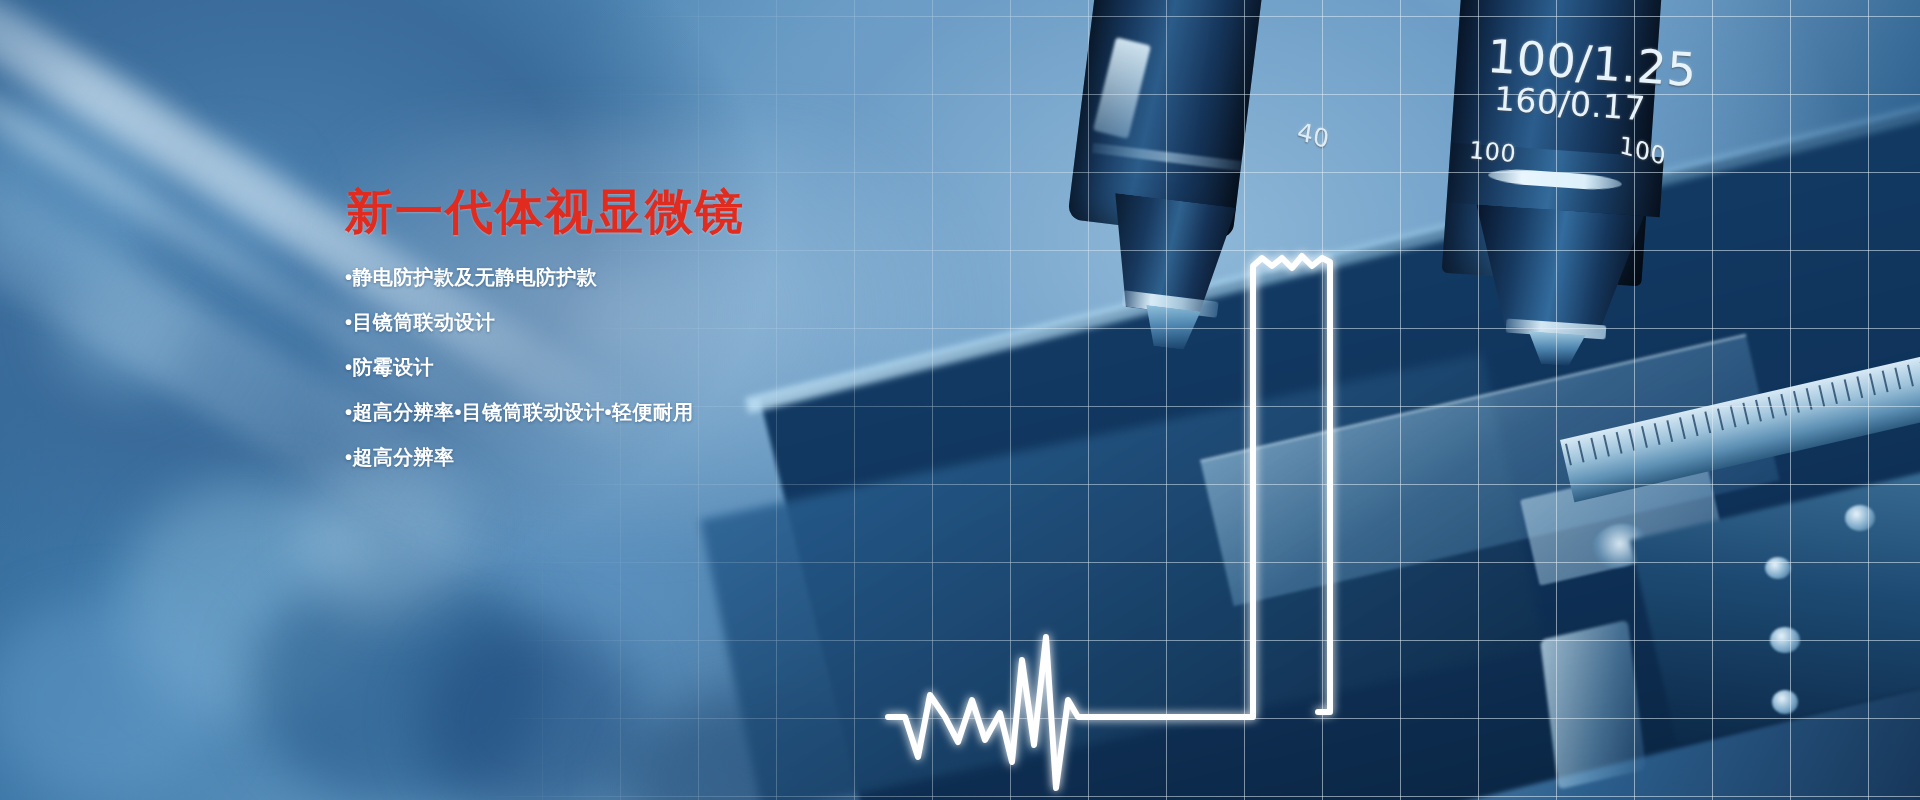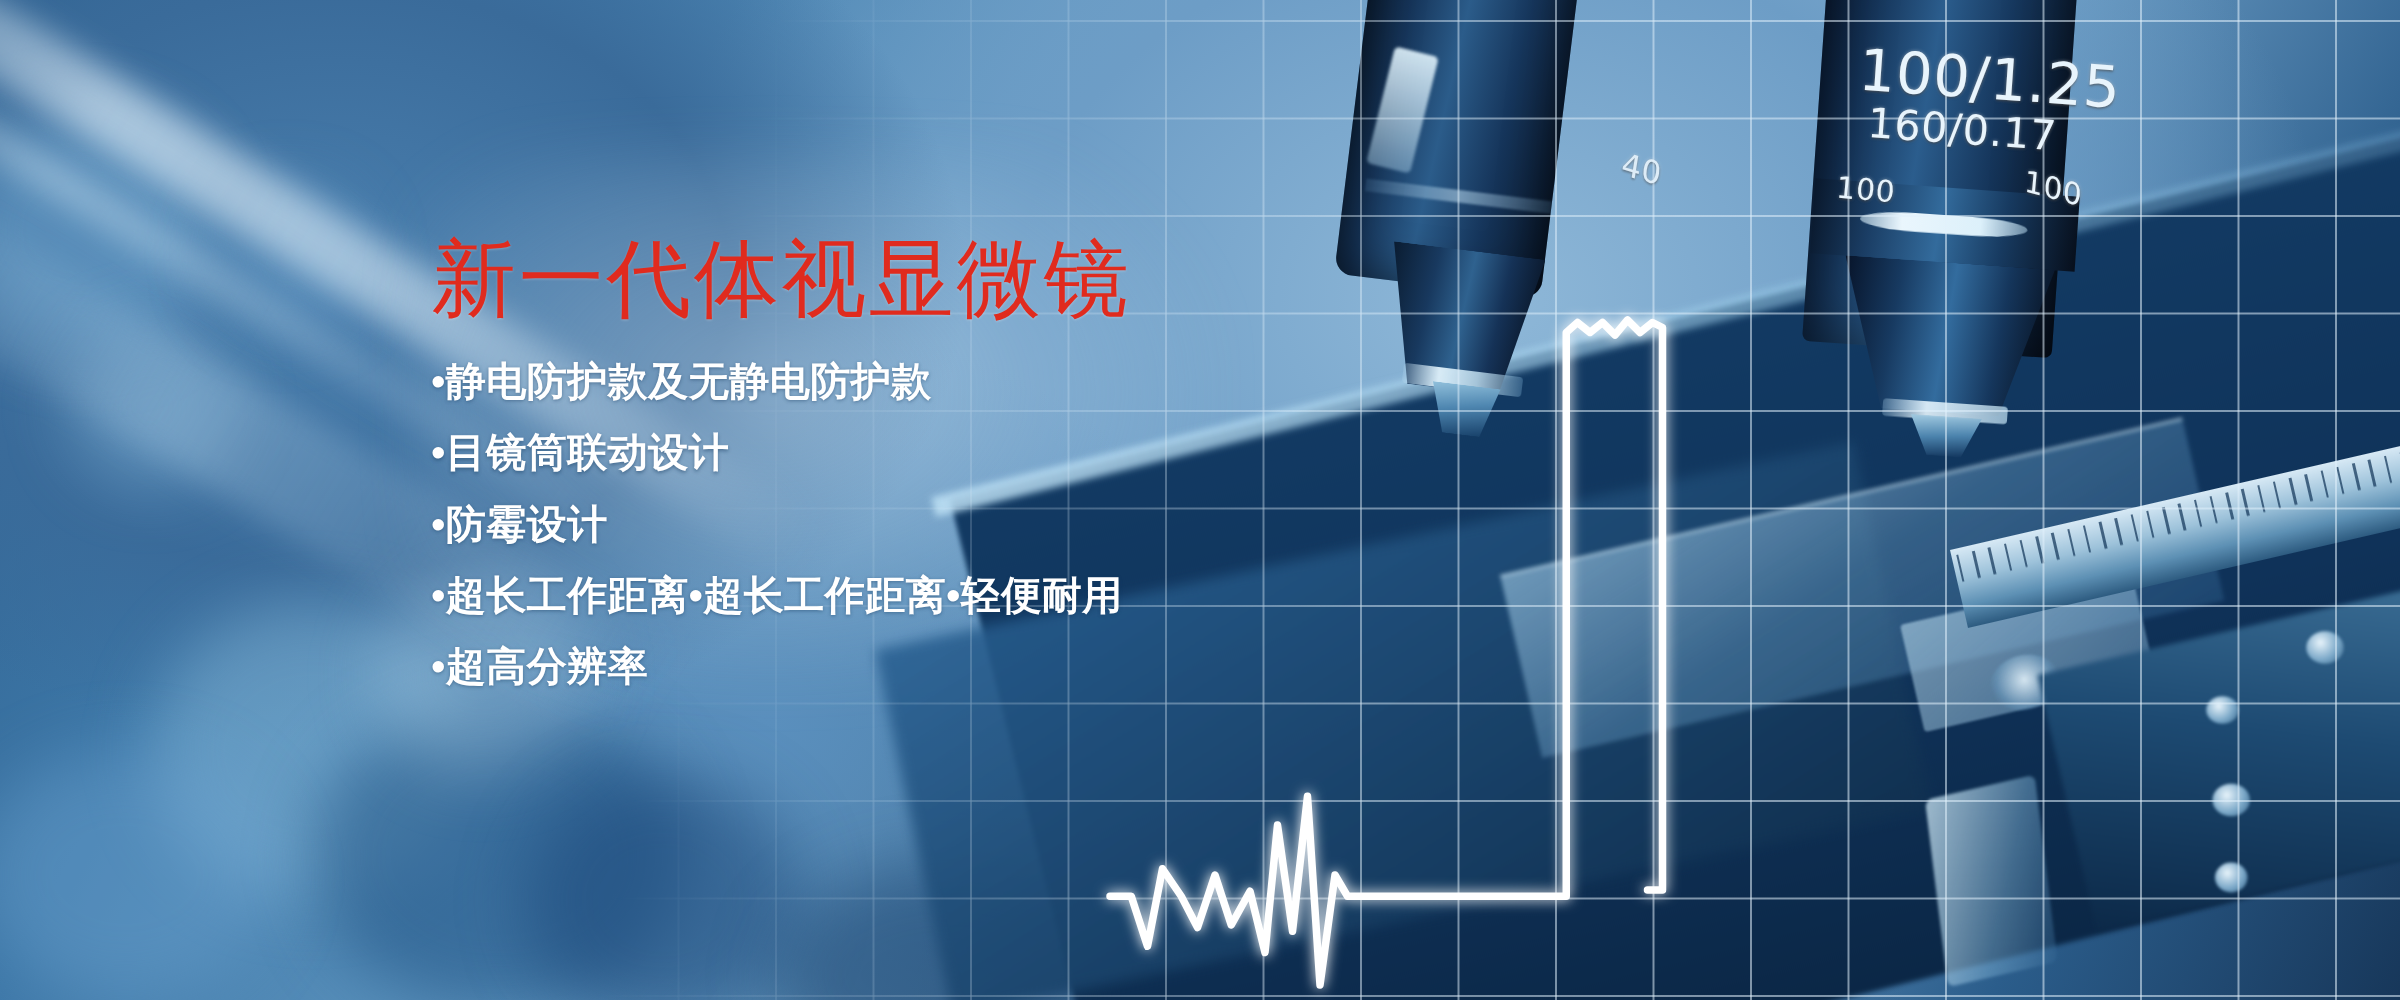--- a/index.html
+++ b/index.html
@@ -238,32 +238,32 @@
   }
 
   
   .waveform { position:absolute; left:0; top:0; width:1920px; height:800px; pointer-events:none; }
 
   
   .copy { position:absolute; left:345px; top:186px; width:760px; }
 
   .headline {
     color:#e02b1e;
-    font-size:68px;
-    font-weight:400;
+    font-size:48px;
+    font-weight:700;
     letter-spacing:2px;
     line-height:1.1;
     margin-bottom:28px;
     text-shadow:0 1px 2px rgba(255,255,255,.25);
   }
 
   .bullets { list-style:none; }
   .bullet {
     color:#ffffff;
-    font-size:32px;
+    font-size:20px;
     font-weight:700;
     line-height:1.0;
     margin-bottom:25px;
     letter-spacing:.4px;
     white-space:nowrap;
     text-shadow:0 1px 3px rgba(20,55,90,.45);
   }
   .bullet.latin { letter-spacing:.8px; }
 </style>
 </head>
@@ -338,18 +338,18 @@
     </defs>
     <polyline id="wave-path" fill="none" stroke="#ffffff" stroke-width="6" stroke-linejoin="round" stroke-linecap="round" filter="url(#wglow)" points="888,717 905,717 918,757 930,695 945,717 958,742 972,700 985,740 1000,713 1012,762 1022,660 1034,745 1046,637 1056,788 1068,700 1078,717 1253,717 1253,266 1262,258 1272,266 1282,258 1292,268 1302,256 1312,266 1322,258 1330,262 1330,712 1318,712 1318,712"></polyline>
   </svg>
 
   <div class="copy">
     <h1 class="headline">新一代体视显微镜</h1>
     <ul class="bullets">
       <li class="bullet">•静电防护款及无静电防护款</li>
       <li class="bullet">•目镜筒联动设计</li>
       <li class="bullet">•防霉设计</li>
-      <li class="bullet">•超长工作距离•超长工作距离•轻便耐用</li>
+      <li class="bullet">•超高分辨率•目镜筒联动设计•轻便耐用</li>
       <li class="bullet">•超高分辨率</li>
     </ul>
   </div>
 
 </div>
 
 </body></html>

